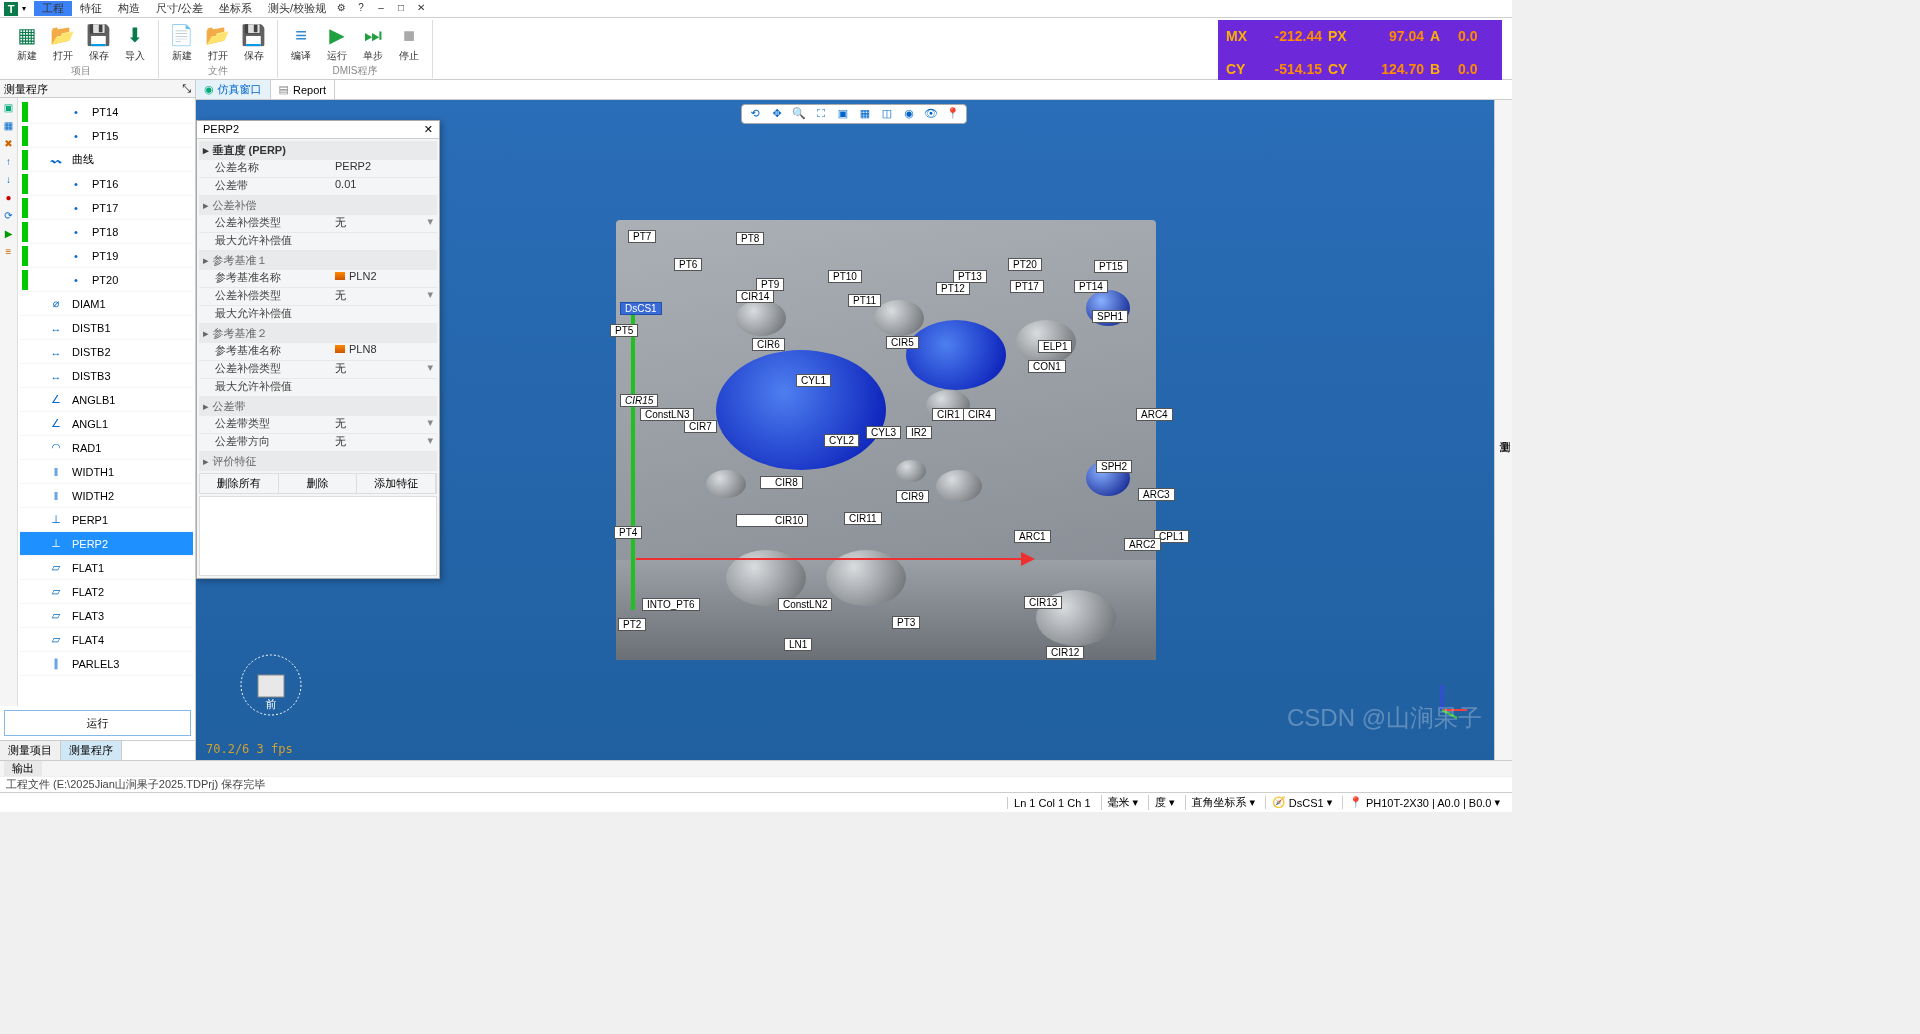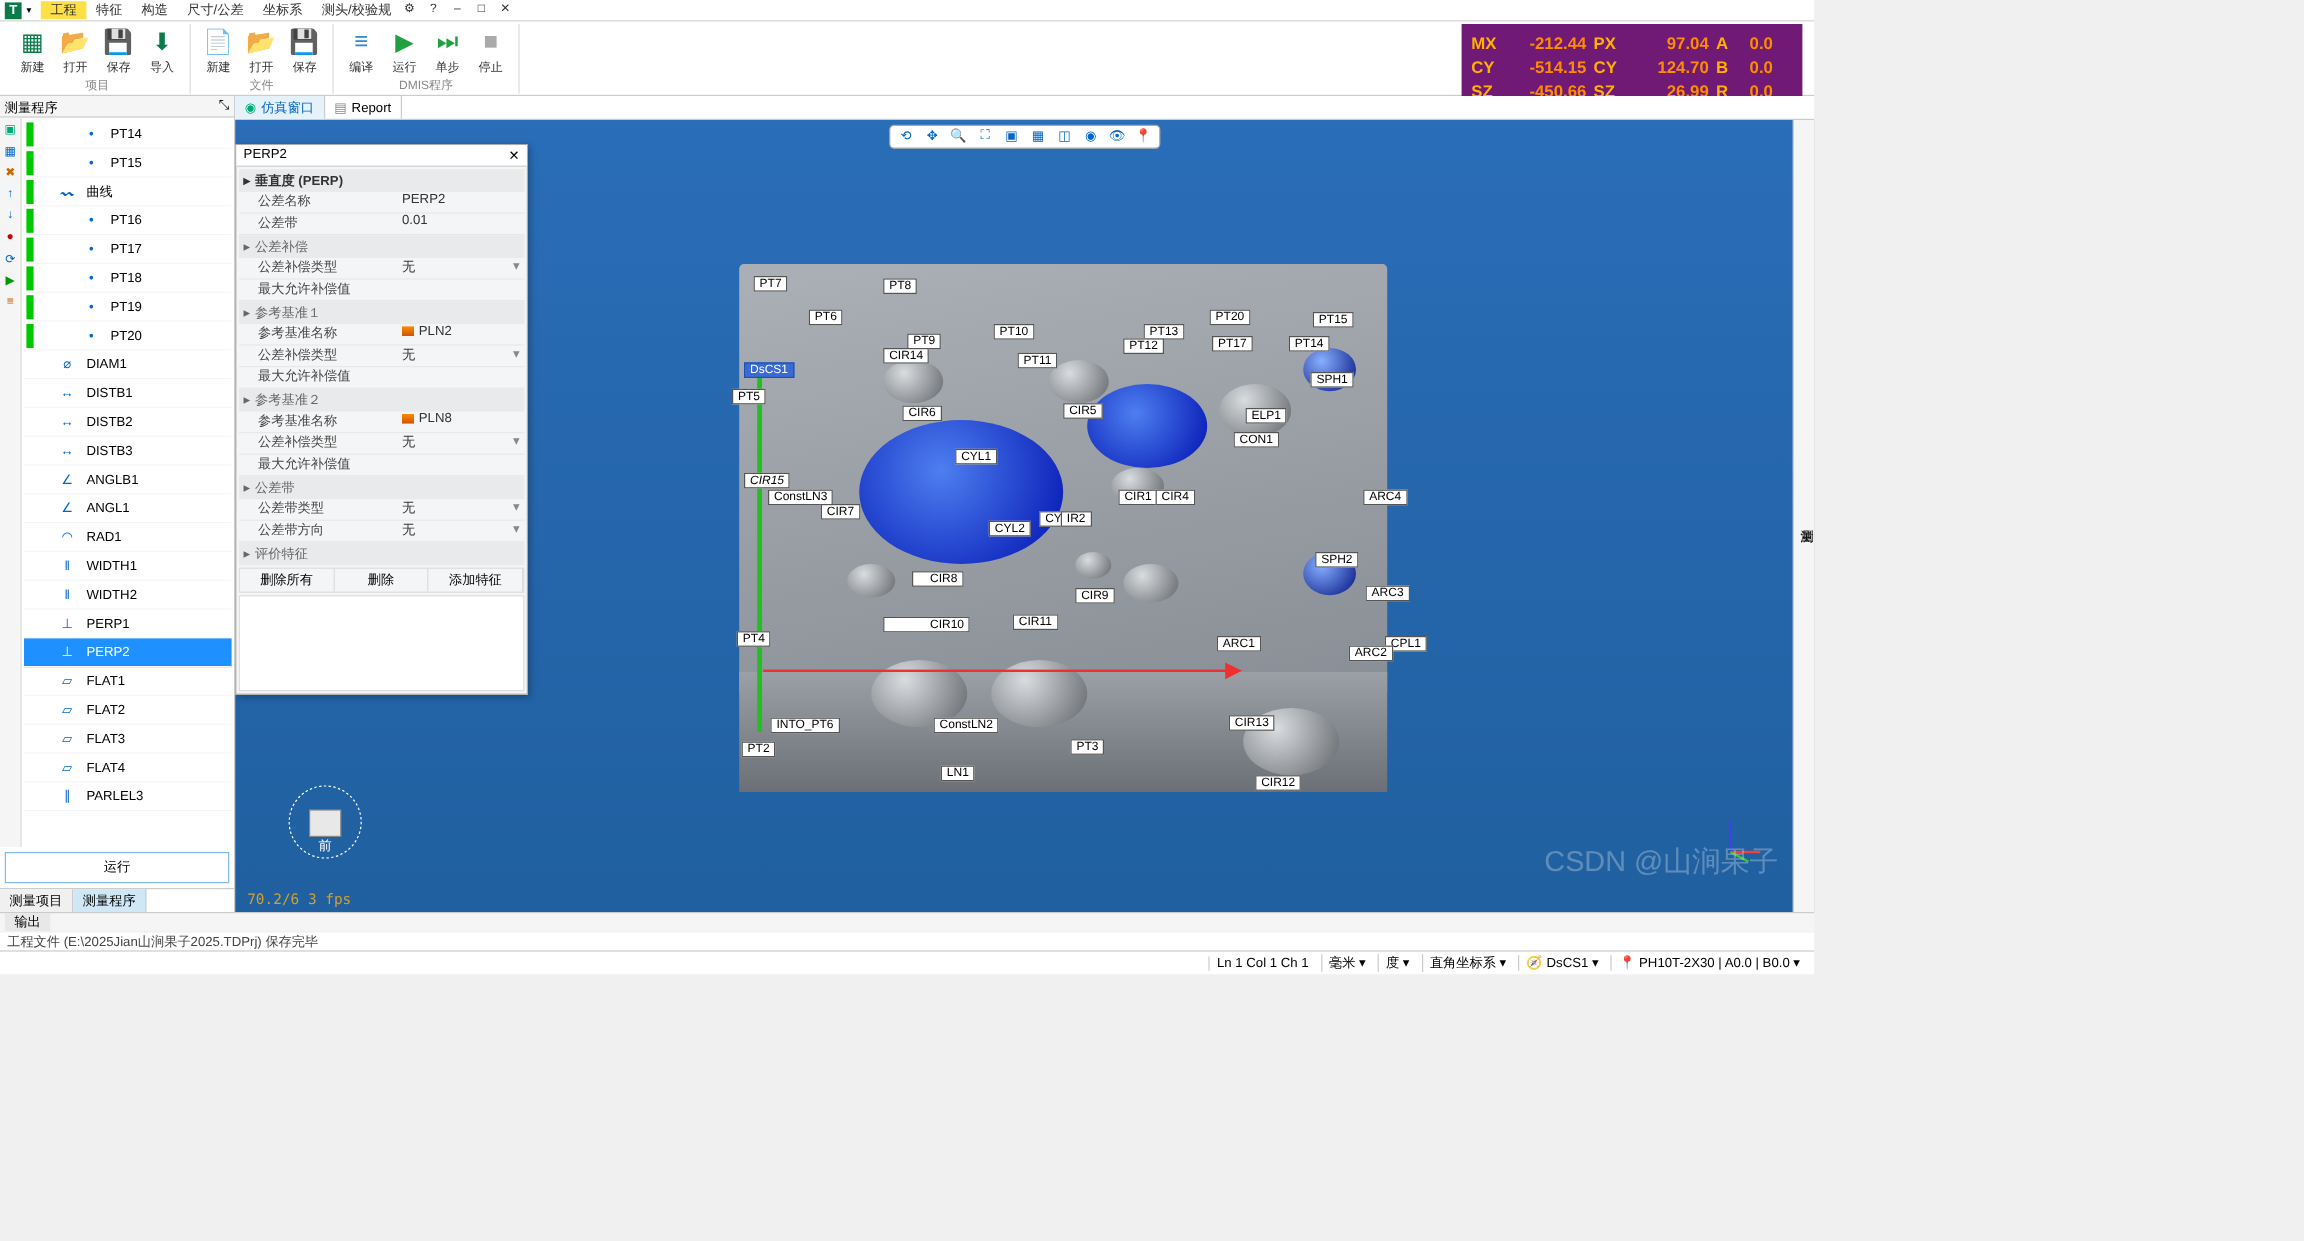--- a/index.html
+++ b/index.html
@@ -3,35 +3,35 @@
 <meta charset="utf-8">
 <style>
 * { margin: 0; padding: 0; box-sizing: border-box; font-family: "Microsoft YaHei", Arial, sans-serif; font-size: 11px; user-select: none; }
 body { width: 1512px; height: 812px; overflow: hidden; background: #f0f0f0; display: flex; flex-direction: column; }
 
 
 .titlebar { height: 18px; background: #fff; display: flex; align-items: center; padding: 0 4px; border-bottom: 1px solid #ccc; }
 .titlebar .logo { width: 14px; height: 14px; background: #0a7a4a; color: #fff; font-weight: bold; text-align: center; line-height: 14px; margin-right: 4px; }
 .titlebar .dd { font-size: 8px; margin-right: 8px; }
 .titlebar .menu-item { padding: 0 8px; color: #333; }
-.titlebar .menu-item.active { background: #fde047; }
+.titlebar .menu-item.active { background: #3b82f6; }
 .titlebar .title-text { margin-left: 20px; color: #555; flex: 1; text-align: center; }
 .titlebar .win-btns { display: flex; gap: 6px; }
 .titlebar .win-btn { width: 14px; height: 14px; text-align: center; line-height: 12px; color: #333; font-size: 10px; }
 
 
 .ribbon { height: 62px; background: #fff; display: flex; align-items: flex-start; border-bottom: 1px solid #ccc; padding: 2px 4px; position: relative; }
 .ribbon-group { display: flex; flex-direction: column; align-items: center; border-right: 1px solid #ddd; padding: 0 6px; height: 58px; }
 .ribbon-btns { display: flex; gap: 2px; }
 .ribbon-btn { width: 34px; display: flex; flex-direction: column; align-items: center; gap: 1px; padding-top: 2px; }
 .ribbon-btn .ico { width: 26px; height: 26px; display: flex; align-items: center; justify-content: center; }
 .ribbon-btn .lbl { font-size: 10px; color: #333; }
 .ribbon-group-label { font-size: 10px; color: #888; margin-top: auto; }
 
-.dro { position: absolute; right: 10px; top: 2px; background: #701a75; padding: 8px; display: grid; grid-template-columns: auto auto auto auto auto auto; gap: 4px 6px; font-family: "Courier New", monospace; }
+.dro { position: absolute; right: 10px; top: 2px; background: #6d28d9; padding: 8px; display: grid; grid-template-columns: auto auto auto auto auto auto; gap: 17px 6px; font-family: "Courier New", monospace; }
 .dro span { color: #ff8c00; font-size: 14px; font-weight: bold; }
 .dro .lbl { color: #ffb000; width: 22px; }
 .dro .val { width: 68px; text-align: right; }
 .dro .sm { width: 36px; }
 
 
 .main { flex: 1; display: flex; overflow: hidden; }
 
 
 .left-panel { width: 196px; background: #fff; border-right: 1px solid #ccc; display: flex; flex-direction: column; }
@@ -511,21 +511,21 @@
             <div class="feat-lbl" style="left: 432px; top: 180px;">CON1</div>
             <div class="feat-lbl" style="left: 200px; top: 194px;">CYL1</div>
             <div class="feat-lbl" style="left: 24px; top: 214px; font-style: italic;">CIR15</div>
             <div class="feat-lbl" style="left: 44px; top: 228px;">ConstLN3</div>
             <div class="feat-lbl" style="left: 336px; top: 228px;">CIR1</div>
             <div class="feat-lbl" style="left: 367px; top: 228px;">CIR4</div>
             <div class="feat-lbl" style="left: 540px; top: 228px;">ARC4</div>
             <div class="feat-lbl" style="left: 88px; top: 240px;">CIR7</div>
             <div class="feat-lbl" style="left: 228px; top: 254px;">CYL2</div>
             <div class="feat-lbl" style="left: 270px; top: 246px;">CYL3</div>
-            <div class="feat-lbl" style="left: 288px; top: 246px; text-align: right;">IR2</div>
+            <div class="feat-lbl" style="left: 310px; top: 246px; text-align: right;">IR2</div>
             <div class="feat-lbl" style="left: 500px; top: 280px;">SPH2</div>
             <div class="feat-lbl" style="left: 164px; top: 296px; padding-left: 14px;">CIR8</div>
             <div class="feat-lbl" style="left: 300px; top: 310px;">CIR9</div>
             <div class="feat-lbl" style="left: 542px; top: 308px;">ARC3</div>
             <div class="feat-lbl" style="left: 140px; top: 334px; padding-left: 38px;">CIR10</div>
             <div class="feat-lbl" style="left: 248px; top: 332px;">CIR11</div>
             <div class="feat-lbl" style="left: 18px; top: 346px;">PT4</div>
             <div class="feat-lbl" style="left: 418px; top: 350px; text-align: center;">ARC1</div>
             <div class="feat-lbl" style="left: 558px; top: 350px;">CPL1</div>
             <div class="feat-lbl" style="left: 528px; top: 358px;">ARC2</div>

